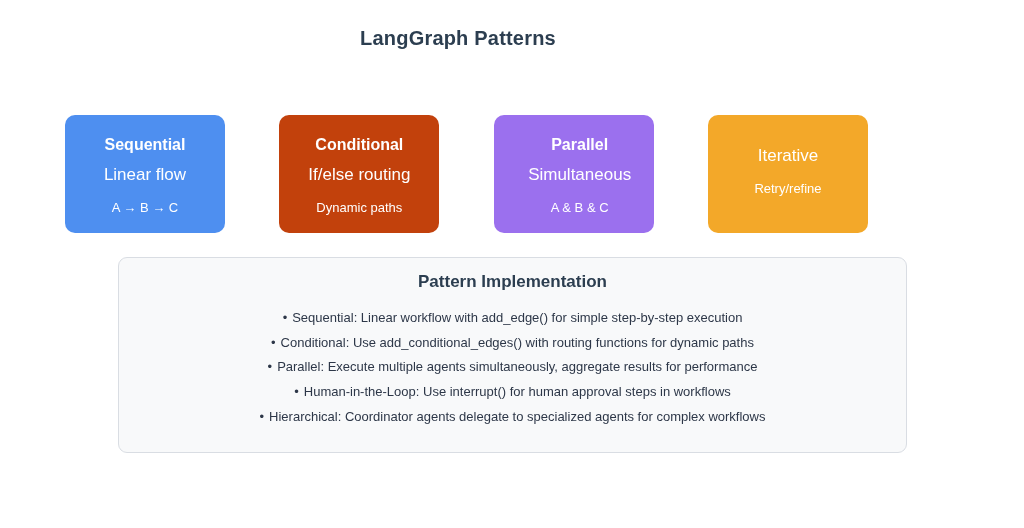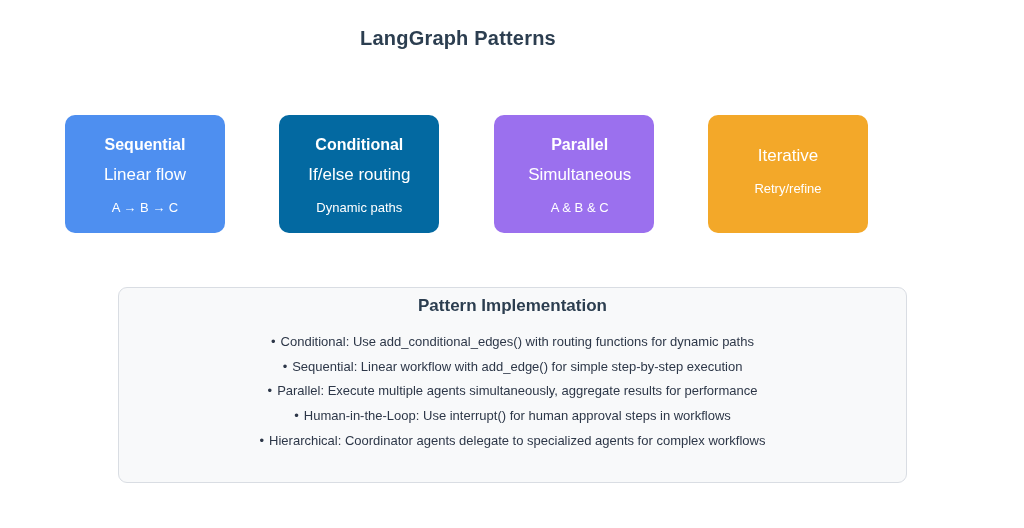--- a/index.html
+++ b/index.html
@@ -50,28 +50,28 @@
     margin-top: 13px;
   }
   .card-line2 {
     font-size: 13px;
     line-height: 16px;
     margin-top: 17px;
   }
   .impl-box {
     position: absolute;
     left: 118px;
-    top: 287px;
+    top: 257px;
     width: 789px;
     height: 196px;
     box-sizing: border-box;
     background: #f8f9fa;
     border: 1px solid #d9dde3;
     border-radius: 9px;
-    padding-top: 8px;
+    padding-top: 14px;
     text-align: center;
   }
   .impl-title {
     font-size: 17px;
     font-weight: bold;
     line-height: 20px;
     color: #2c3e50;
   }
   .impl-list {
     margin-top: 14px;
@@ -91,21 +91,21 @@
 <div class="page-title">LangGraph Patterns</div>
 
 <div class="cards-row">
 
   <div class="card" style="background: rgb(78, 143, 240);">
     <div class="card-title">Sequential</div>
     <div class="card-line1">Linear flow</div>
     <div class="card-line2">A → B → C</div>
   </div>
 
-  <div class="card" style="background: #0369a1;">
+  <div class="card" style="background: #c2410c;">
     <div class="card-title">Conditional</div>
     <div class="card-line1">If/else routing</div>
     <div class="card-line2">Dynamic paths</div>
   </div>
 
   <div class="card" style="background: rgb(155, 112, 238); padding-left: 12px;">
     <div class="card-title">Parallel</div>
     <div class="card-line1">Simultaneous</div>
     <div class="card-line2">A &amp; B &amp; C</div>
   </div>
@@ -113,19 +113,19 @@
   <div class="card" style="background: rgb(243, 168, 41);">
     <div class="card-line1">Iterative</div>
     <div class="card-line2">Retry/refine</div>
   </div>
 
 </div>
 
 <div class="impl-box">
   <div class="impl-title">Pattern Implementation</div>
   <div class="impl-list">
+    <div class="impl-item"><span class="bullet">•</span><span>Sequential: Linear workflow with add_edge() for simple step-by-step execution</span></div>
     <div class="impl-item"><span class="bullet">•</span><span>Conditional: Use add_conditional_edges() with routing functions for dynamic paths</span></div>
-    <div class="impl-item"><span class="bullet">•</span><span>Sequential: Linear workflow with add_edge() for simple step-by-step execution</span></div>
     <div class="impl-item"><span class="bullet">•</span><span>Parallel: Execute multiple agents simultaneously, aggregate results for performance</span></div>
     <div class="impl-item"><span class="bullet">•</span><span>Human-in-the-Loop: Use interrupt() for human approval steps in workflows</span></div>
     <div class="impl-item"><span class="bullet">•</span><span>Hierarchical: Coordinator agents delegate to specialized agents for complex workflows</span></div>
   </div>
 </div>
 
 </body></html>

